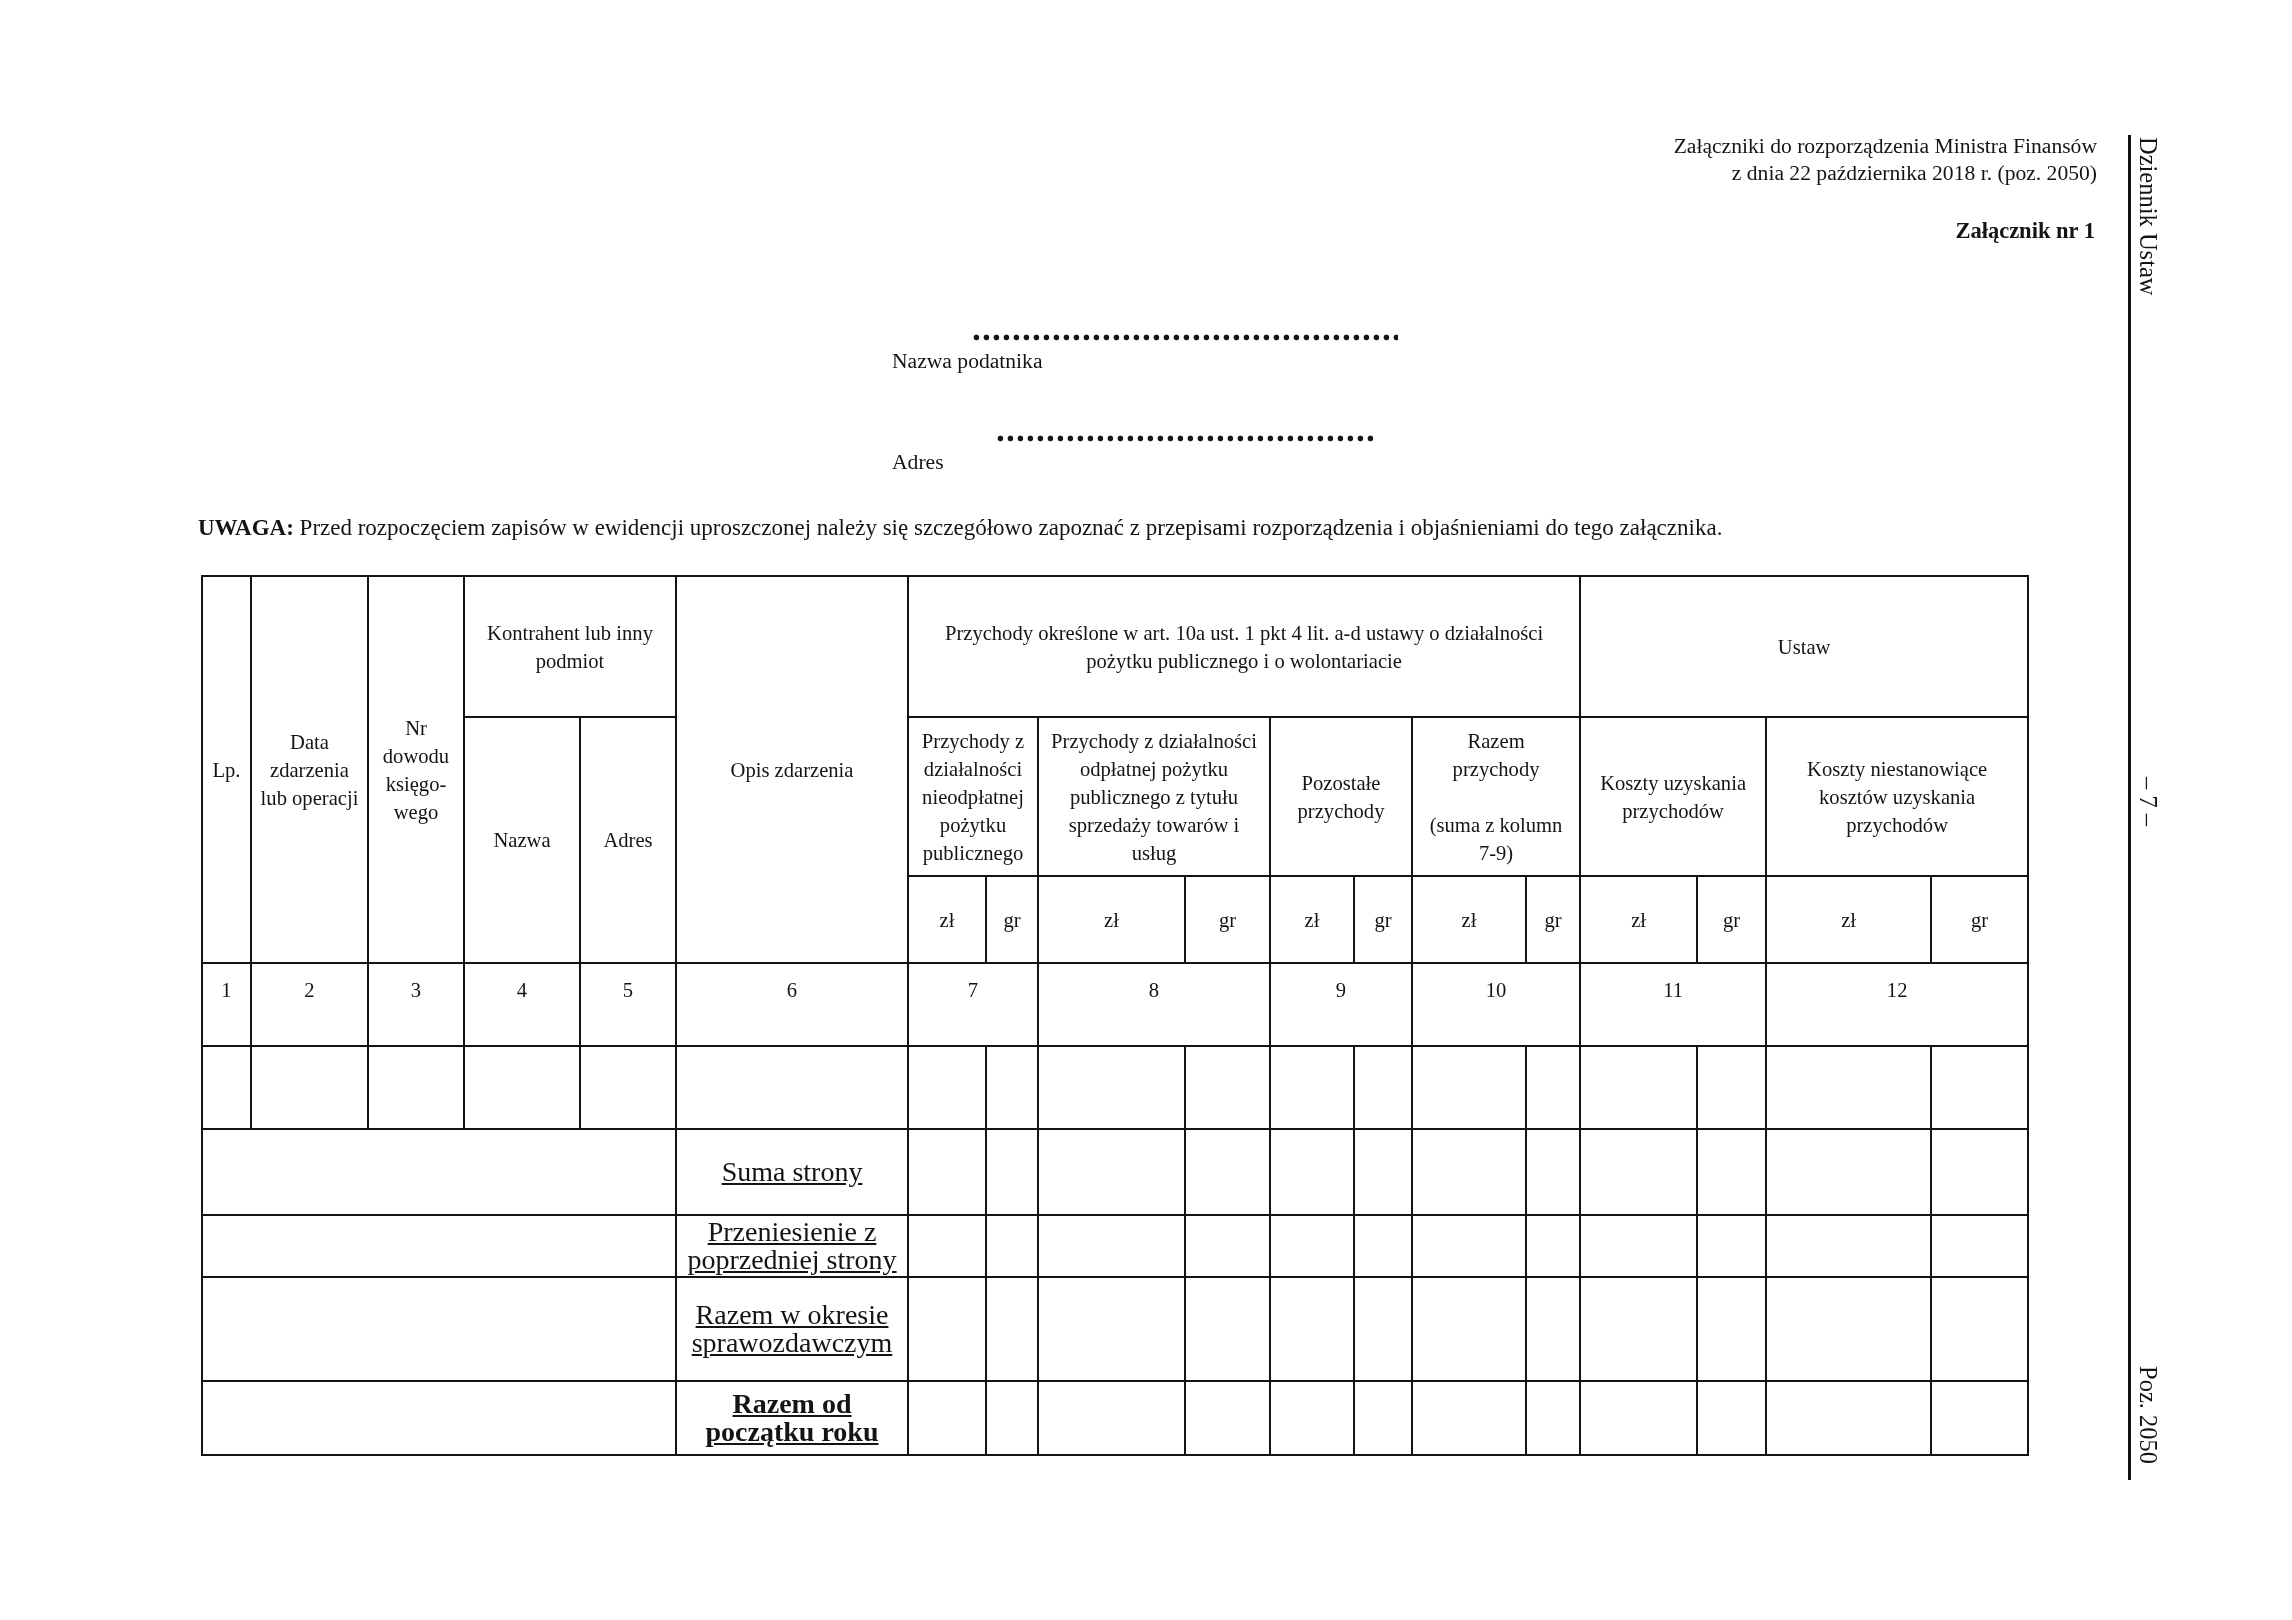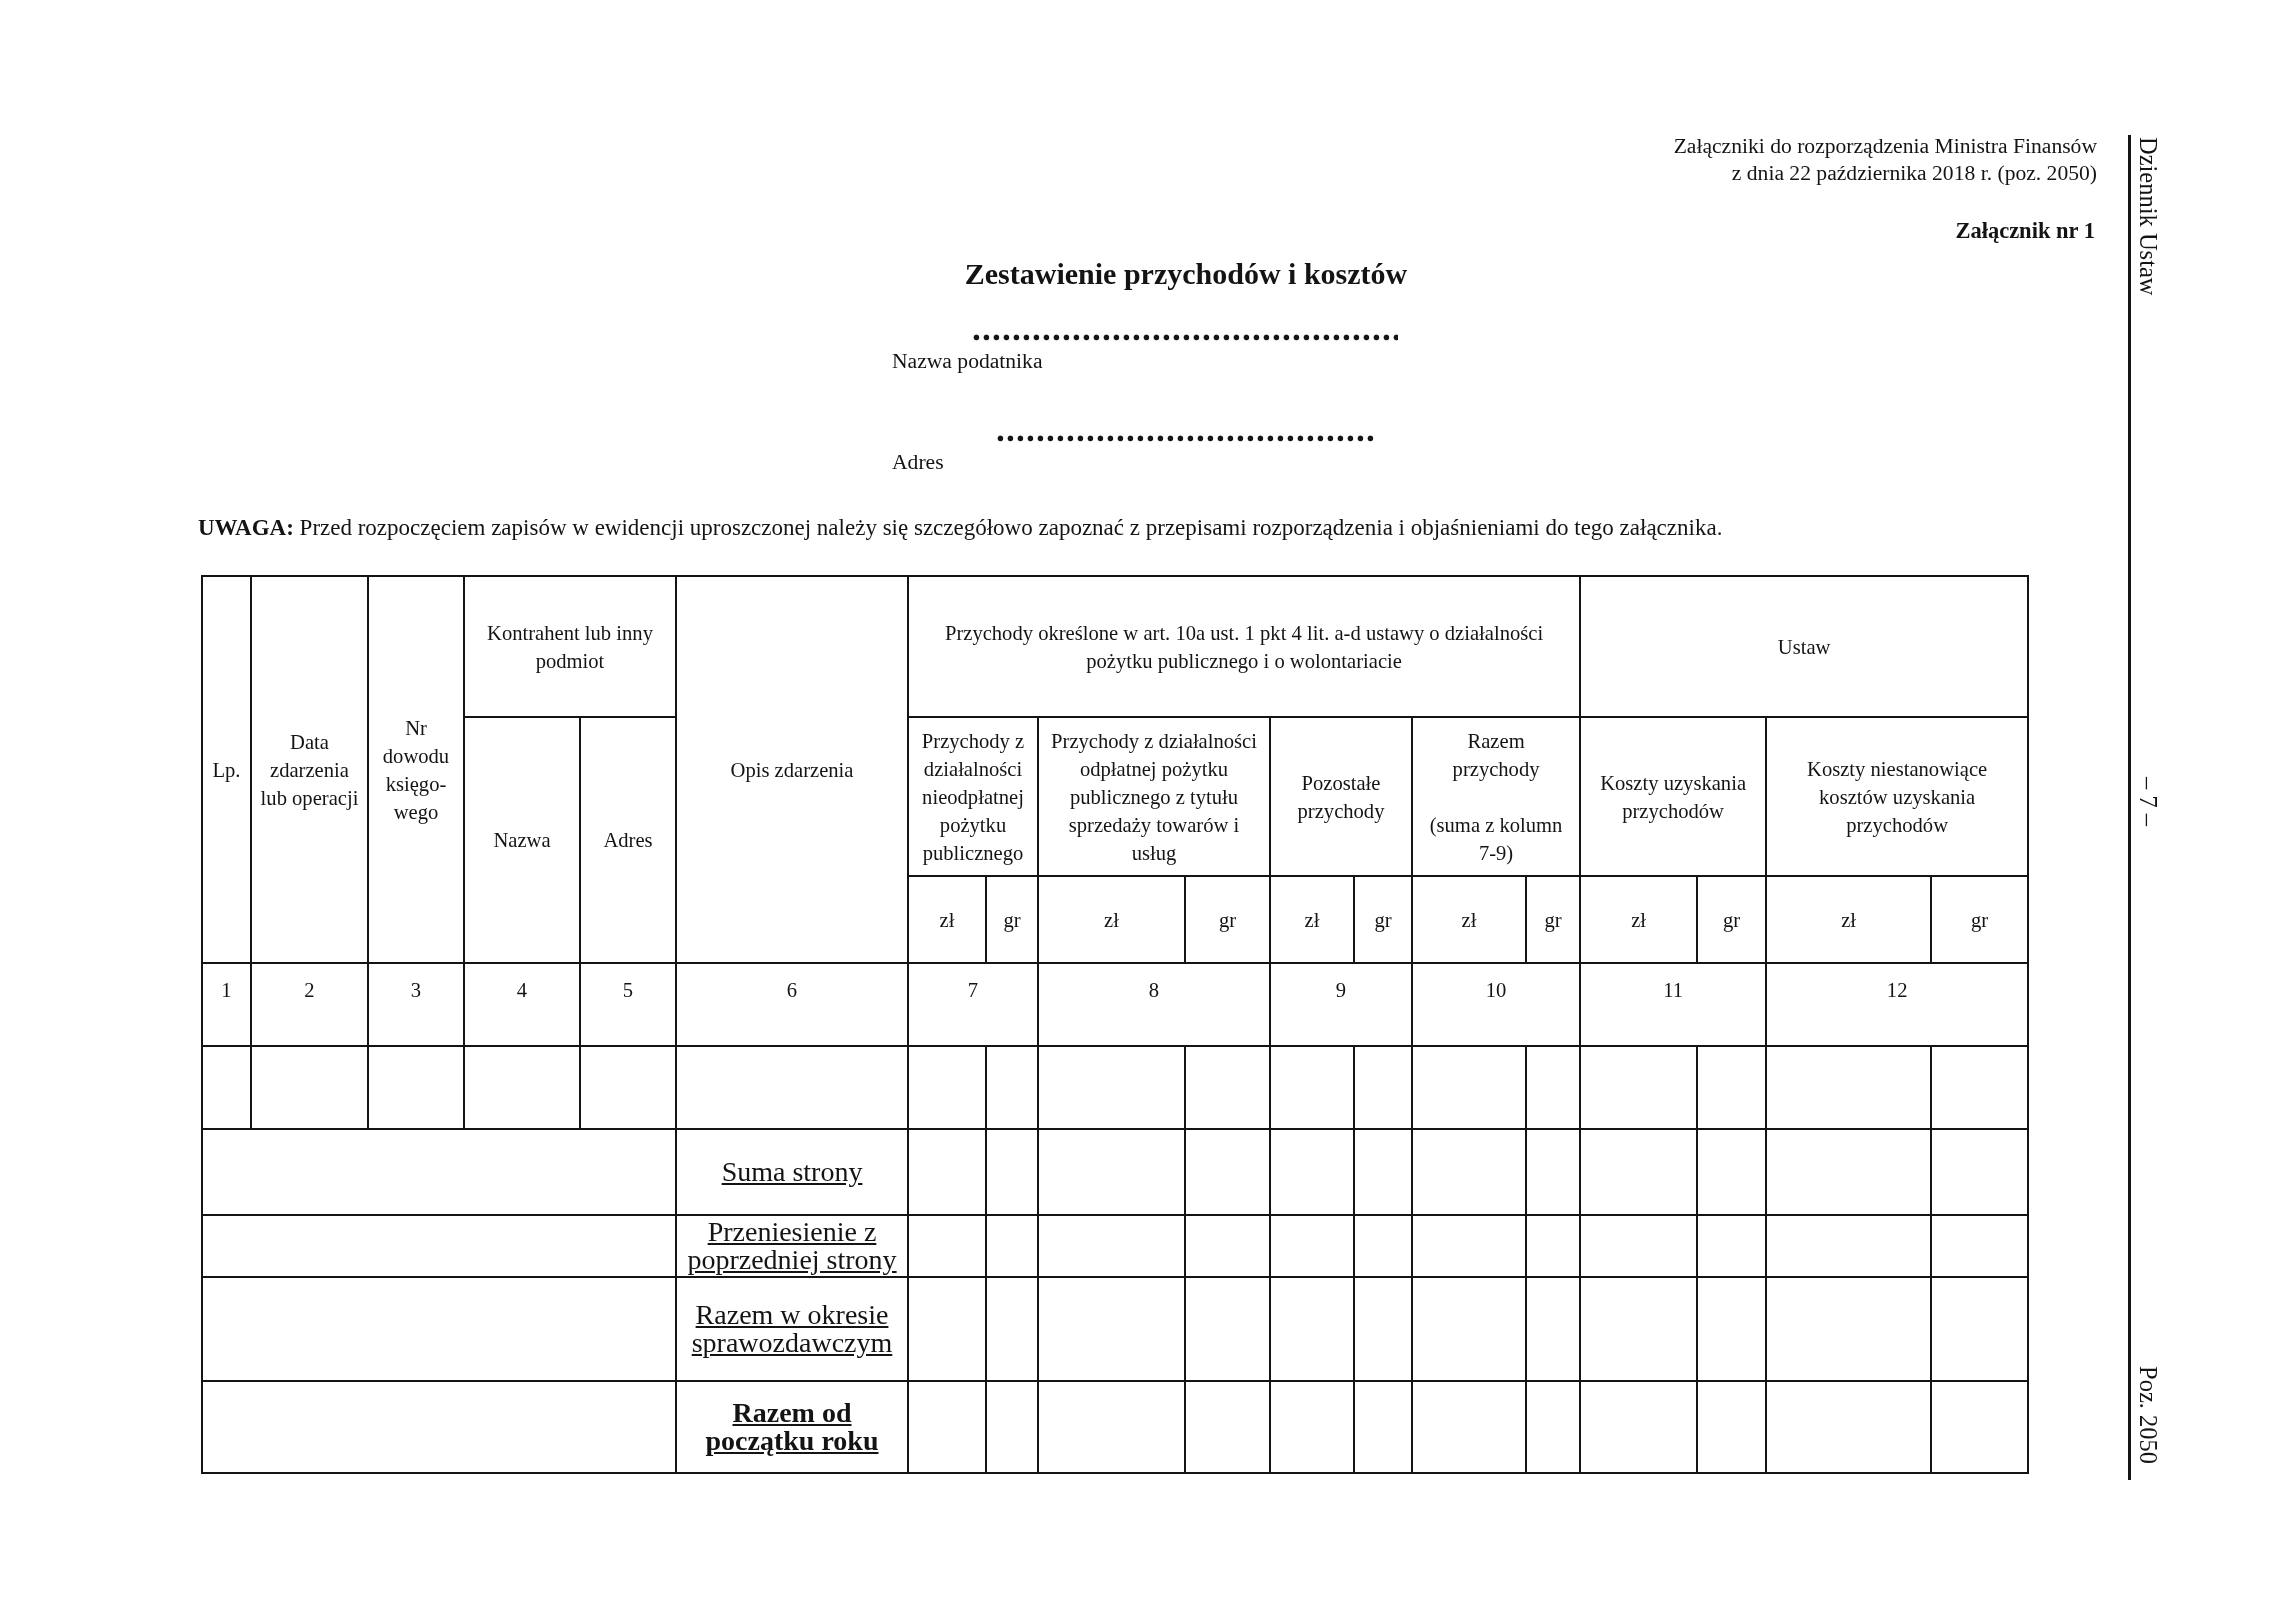--- a/index.html
+++ b/index.html
@@ -101,21 +101,20 @@
 <body>
 
 <div id="page">
 
   <div class="abs annex-note">
     <div>Załączniki do rozporządzenia Ministra Finansów</div>
     <div>z dnia 22 października 2018 r. (poz. 2050)</div>
   </div>
   <div class="abs annex-label">Załącznik nr 1</div>
 
-  <div class="abs doc-title">Zestawienie przychodów i kosztów</div>
 
   <div class="abs dotline dotline1"></div>
   <div class="abs field-label name-label">Nazwa podatnika</div>
 
   <div class="abs dotline dotline2"></div>
   <div class="abs field-label addr-label">Adres</div>
 
   <div class="abs notice"><b>UWAGA:</b> <span>Przed rozpoczęciem zapisów w ewidencji uproszczonej należy się szczegółowo zapoznać z przepisami rozporządzenia i  objaśnieniami do tego załącznika.</span></div>
 
   <table class="form">
@@ -264,21 +263,21 @@
       <td></td>
           <td></td>
       <td></td>
           <td></td>
       <td></td>
           <td></td>
       <td></td>
           <td></td>
     </tr>
 
-    <tr class="f-bold" style="height:92px">
+    <tr class="f-bold" style="height:74px">
       <td class="filler" colspan="5"></td>
       <td class="flabel">Razem od początku roku</td>
       <td></td>
           <td></td>
       <td></td>
           <td></td>
       <td></td>
           <td></td>
       <td></td>
           <td></td>

